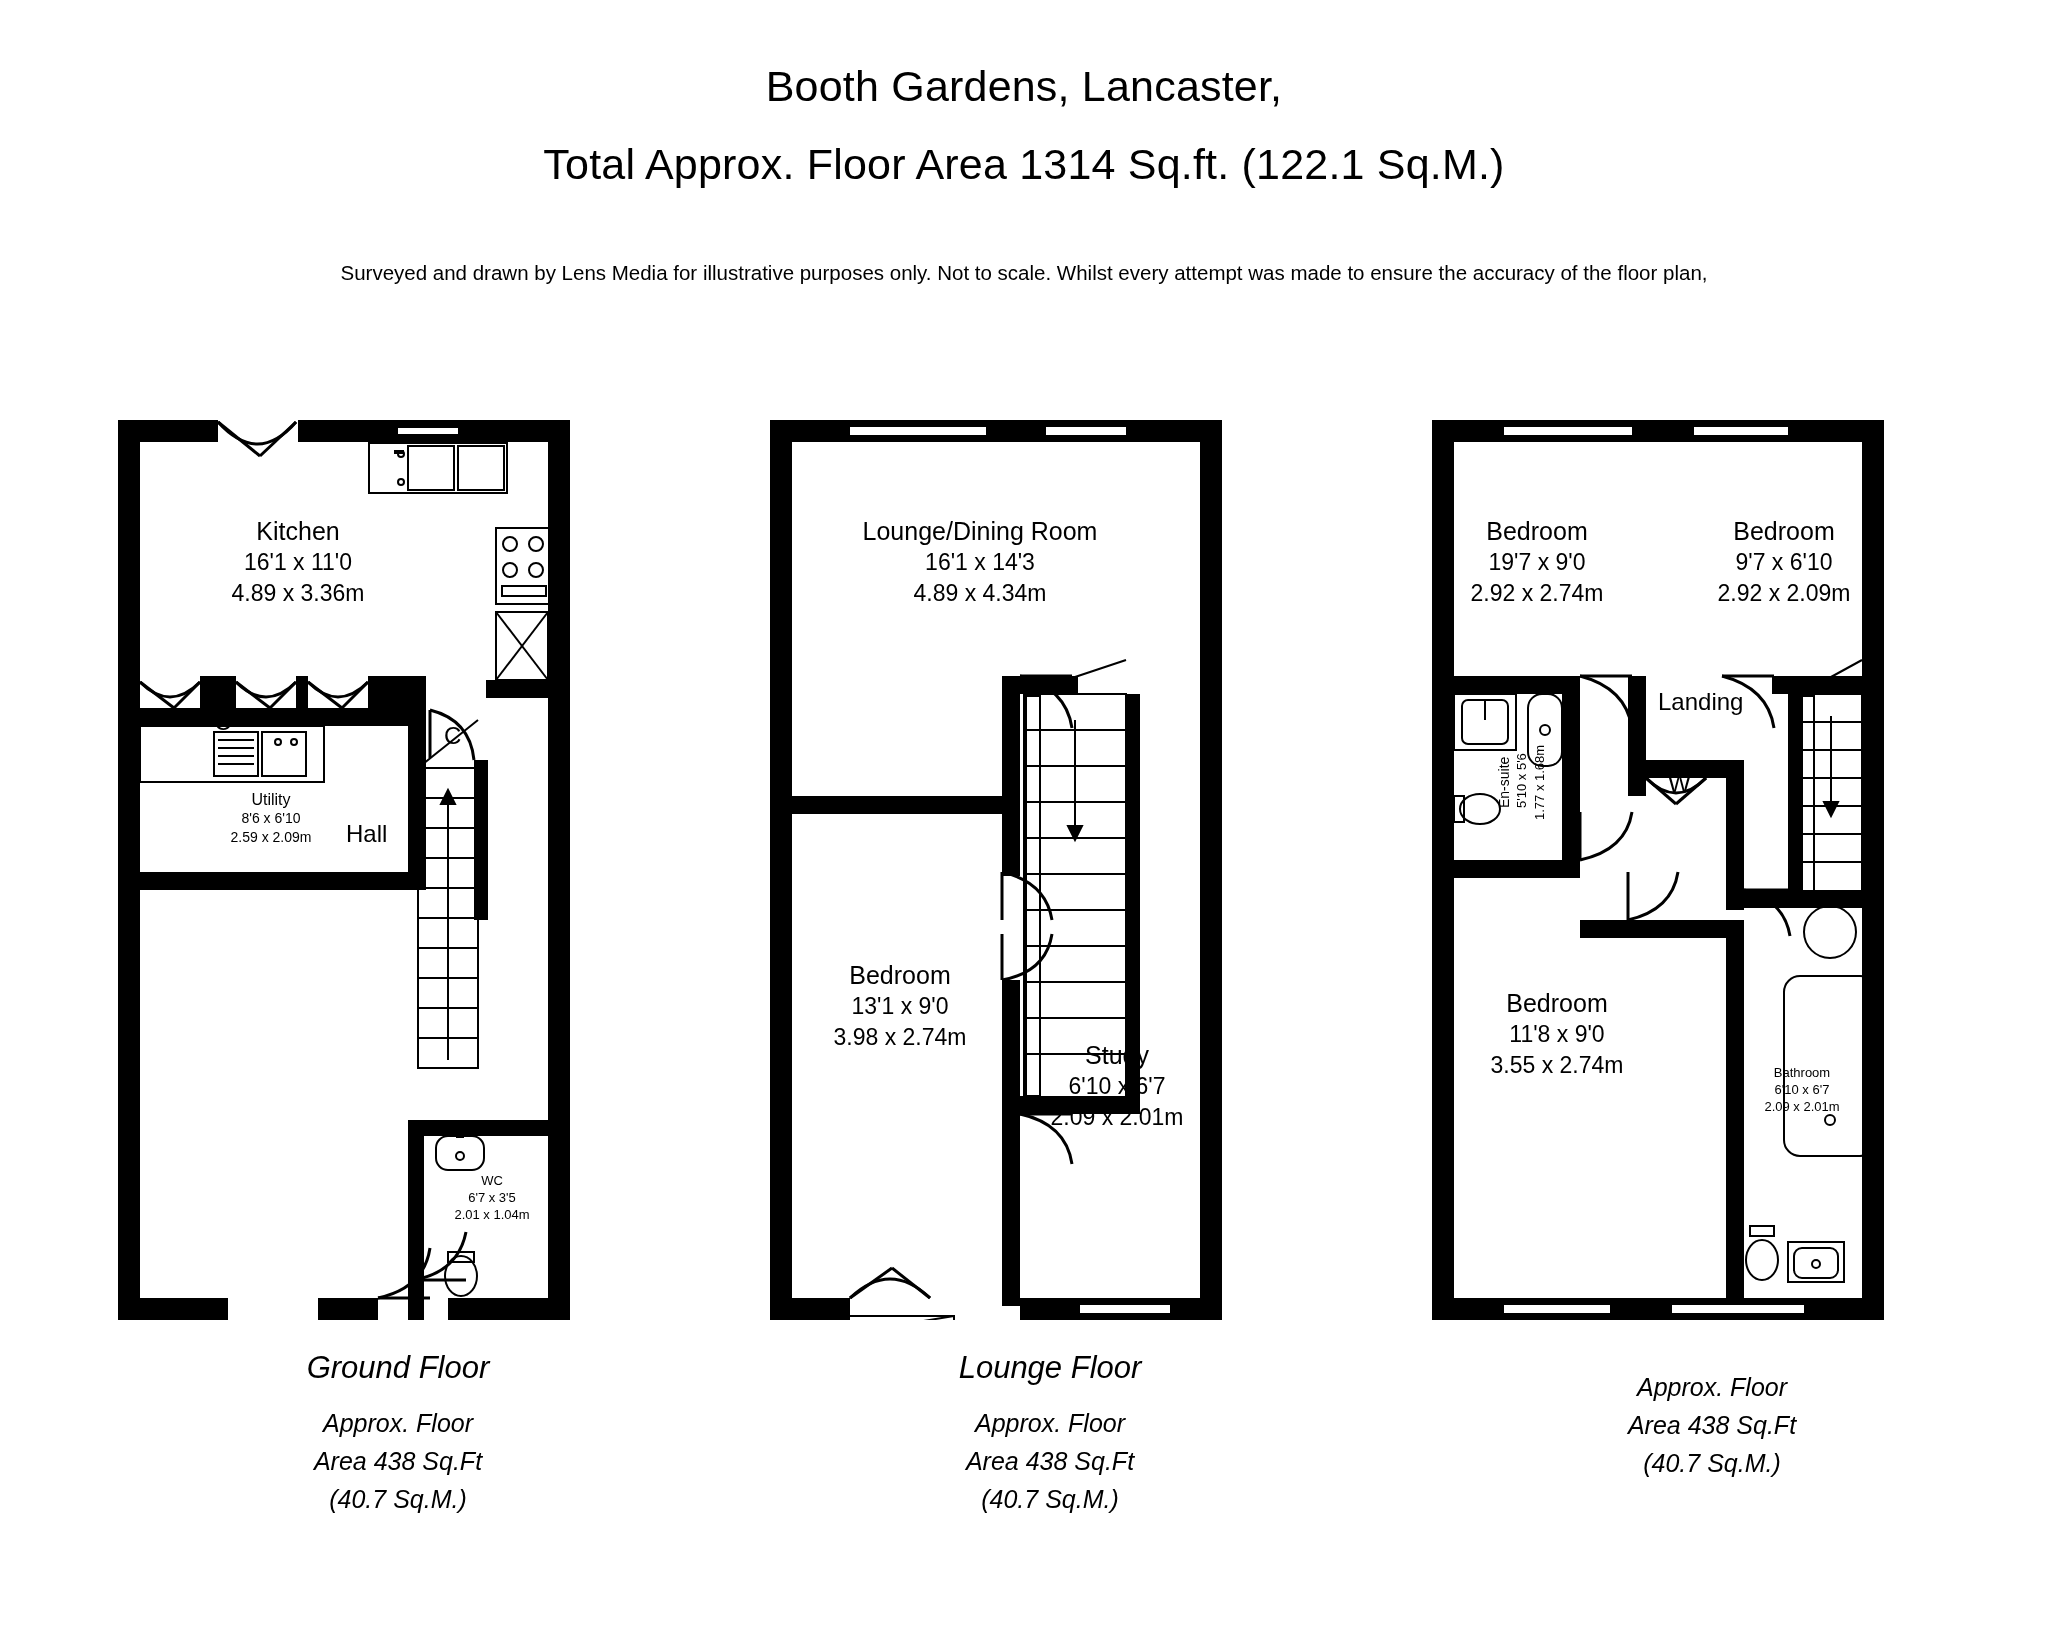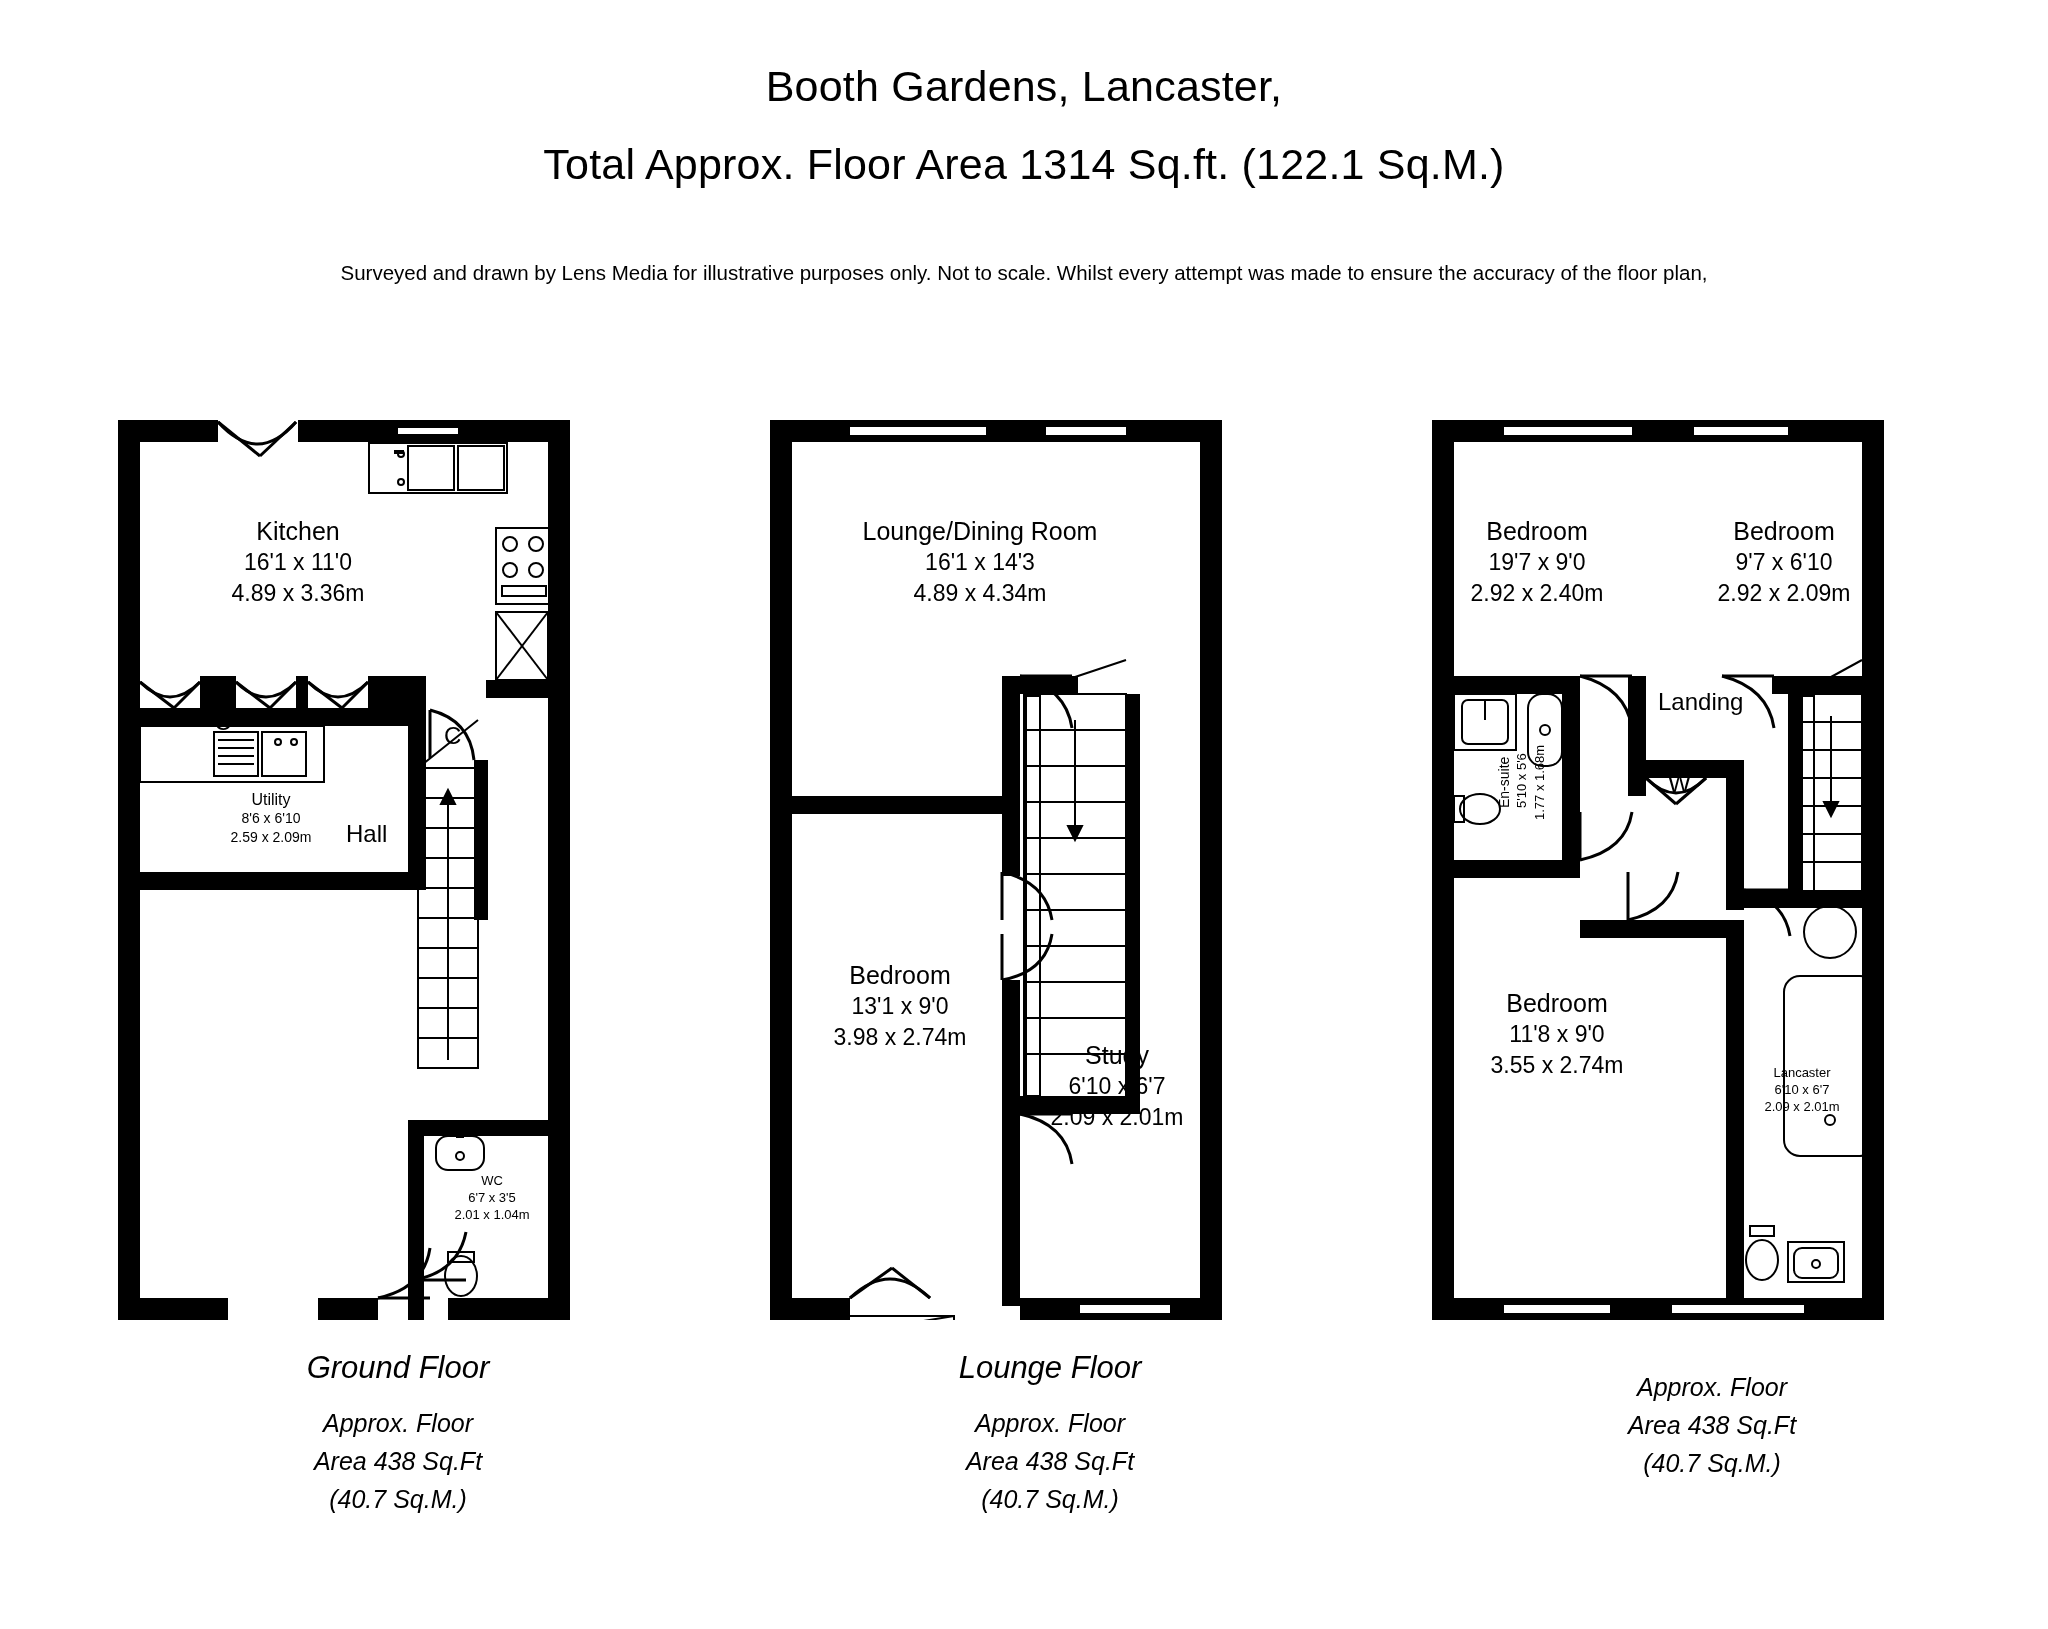--- a/index.html
+++ b/index.html
@@ -359,21 +359,21 @@
         <ellipse cx="330" cy="840" rx="16" ry="20" fill="none" stroke="#000" stroke-width="2"></ellipse>
         <rect x="318" y="806" width="24" height="10" fill="none" stroke="#000" stroke-width="2"></rect>
         <rect x="356" y="822" width="56" height="40" fill="none" stroke="#000" stroke-width="2"></rect>
         <rect x="362" y="828" width="44" height="30" rx="8" fill="none" stroke="#000" stroke-width="2"></rect>
         <circle cx="384" cy="844" r="4" fill="none" stroke="#000" stroke-width="2"></circle>
       </svg>
 
       <div class="rm" style="left:10px;top:96px;width:190px;">
         <div class="nm">Bedroom</div>
         <div>19'7 x 9'0</div>
-        <div>2.92 x 2.40m</div>
+        <div>2.92 x 2.74m</div>
       </div>
 
       <div class="rm" style="left:252px;top:96px;width:200px;">
         <div class="nm">Bedroom</div>
         <div>9'7 x 6'10</div>
         <div>2.92 x 2.09m</div>
       </div>
 
       <div class="rm" style="left:10px;top:568px;width:230px;">
         <div class="nm">Bedroom</div>
@@ -381,21 +381,21 @@
         <div>3.55 x 2.74m</div>
       </div>
 
       <div style="position:absolute;left:50px;top:330px;width:120px;height:120px;">
         <div style="position:absolute;left:14px;top:58px;transform:rotate(-90deg);transform-origin:left top;font-size:14px;white-space:nowrap;">En-suite</div>
         <div style="position:absolute;left:32px;top:58px;transform:rotate(-90deg);transform-origin:left top;font-size:13px;white-space:nowrap;">5'10 x 5'6</div>
         <div style="position:absolute;left:50px;top:70px;transform:rotate(-90deg);transform-origin:left top;font-size:13px;white-space:nowrap;">1.77 x 1.68m</div>
       </div>
 
       <div class="tiny" style="left:300px;top:644px;width:140px;">
-        <div class="nm">Lancaster</div>
+        <div class="nm">Bathroom</div>
         <div>6'10 x 6'7</div>
         <div>2.09 x 2.01m</div>
       </div>
 
       <div class="lbl" style="left:226px;top:268px;">Landing</div>
       <div class="lbl" style="left:236px;top:350px;">W</div>
     </div>
 
     <div class="caption" style="top:930px;">
       <div class="cap-line" style="margin-top:18px;">Approx. Floor</div>

